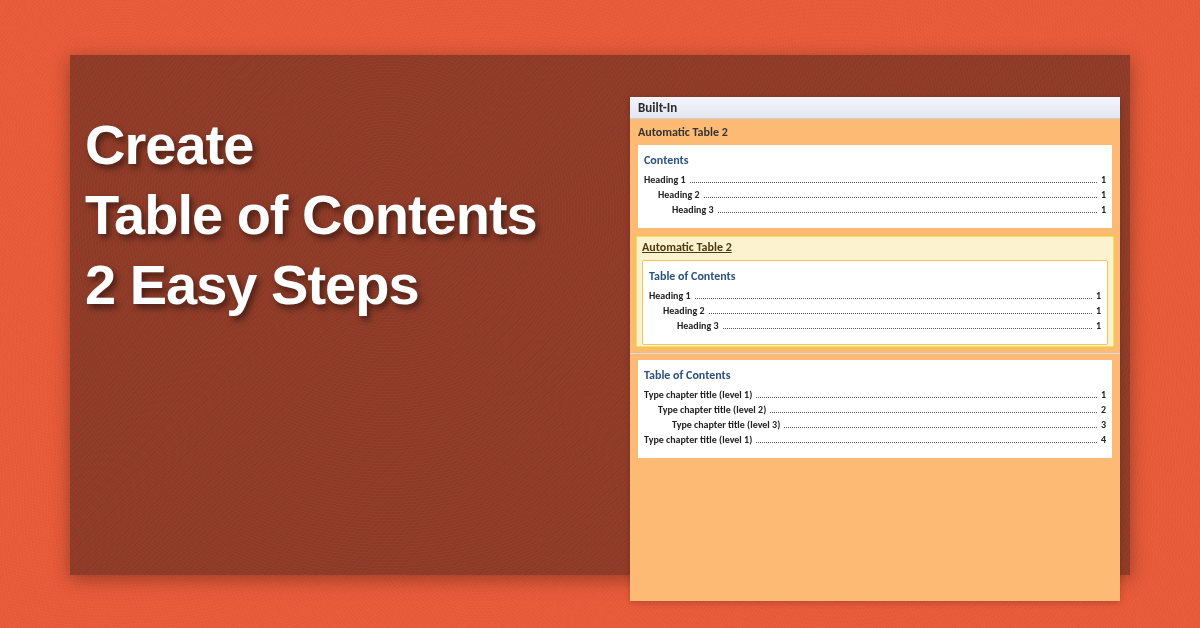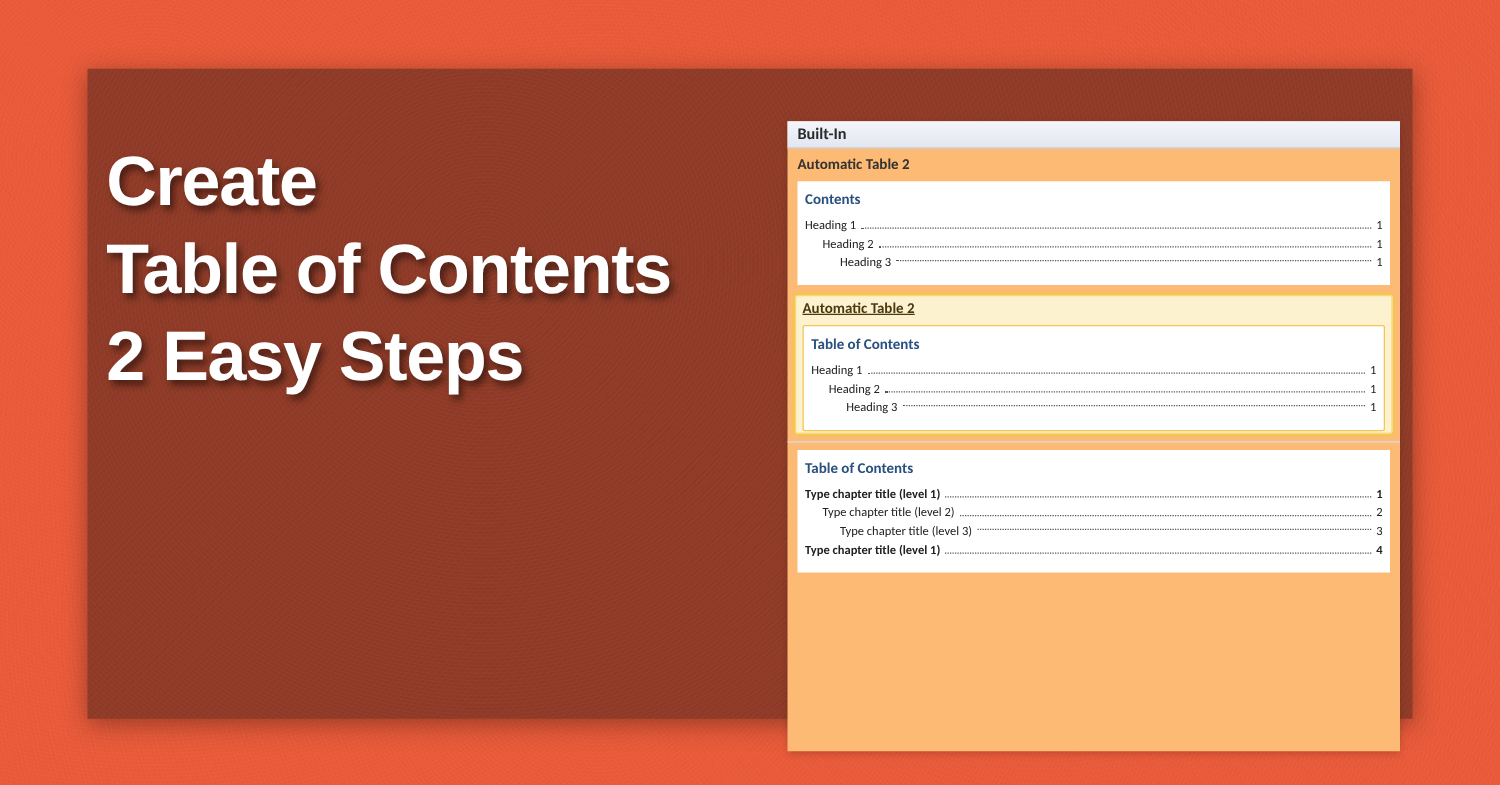--- a/index.html
+++ b/index.html
@@ -96,24 +96,25 @@
       font-weight: bold;
       font-size: 12px;
       margin-bottom: 6px;
     }
     .toc-line {
       display: flex;
       align-items: baseline;
       font-size: 10px;
       color: #222;
       margin: 2px 0;
+      font-weight: bold;
     }
     .toc-line.bold { font-weight: bold; }
     .toc-indent-1 { padding-left: 14px; }
-    .toc-indent-2 { padding-left: 28px; align-items: center; }
+    .toc-indent-2 { padding-left: 28px; }
     .toc-text { white-space: nowrap; }
     .dots {
       flex: 1;
       border-bottom: 1px dotted #555;
       margin: 0 4px 2px 4px;
       height: 1px;
     }
     .toc-page { white-space: nowrap; }
 
     .selected {

